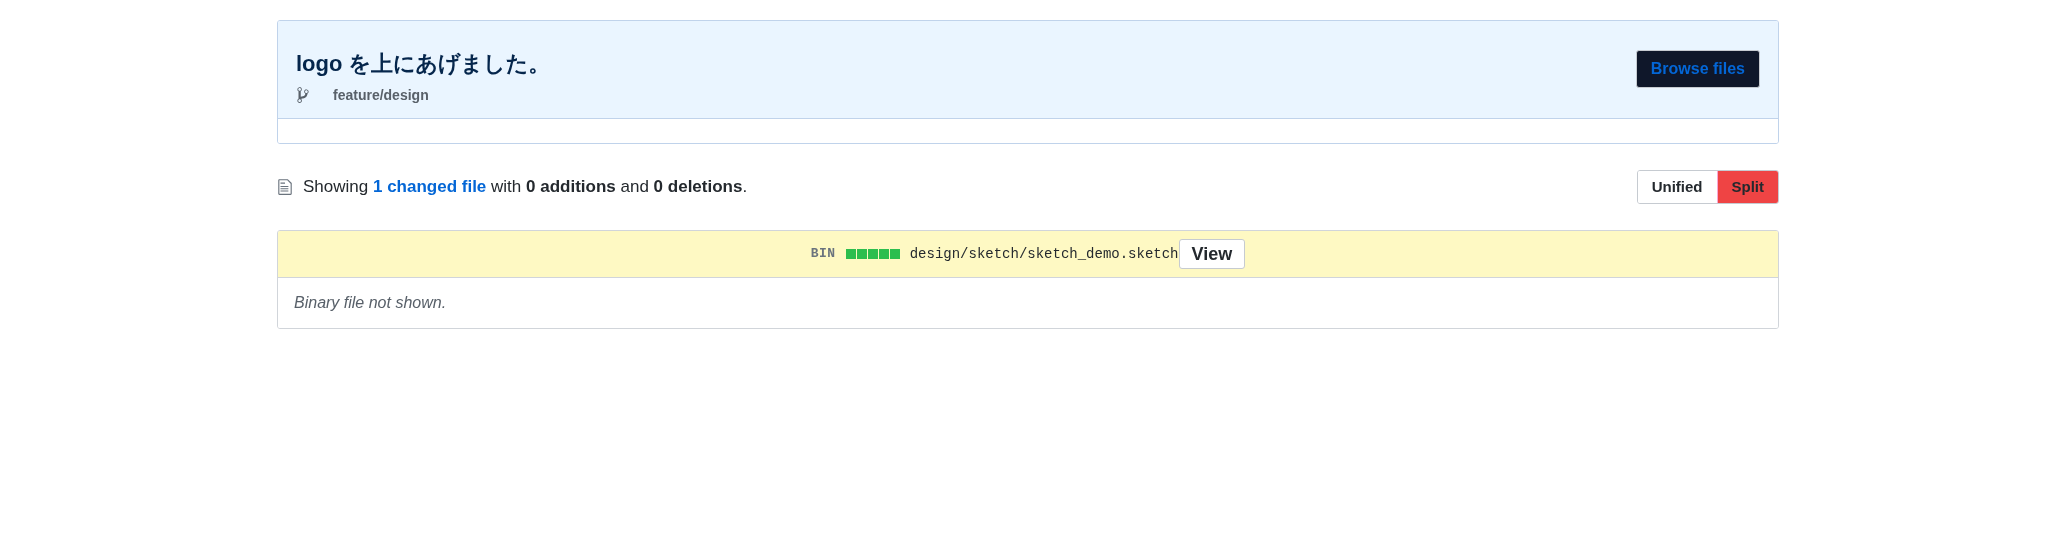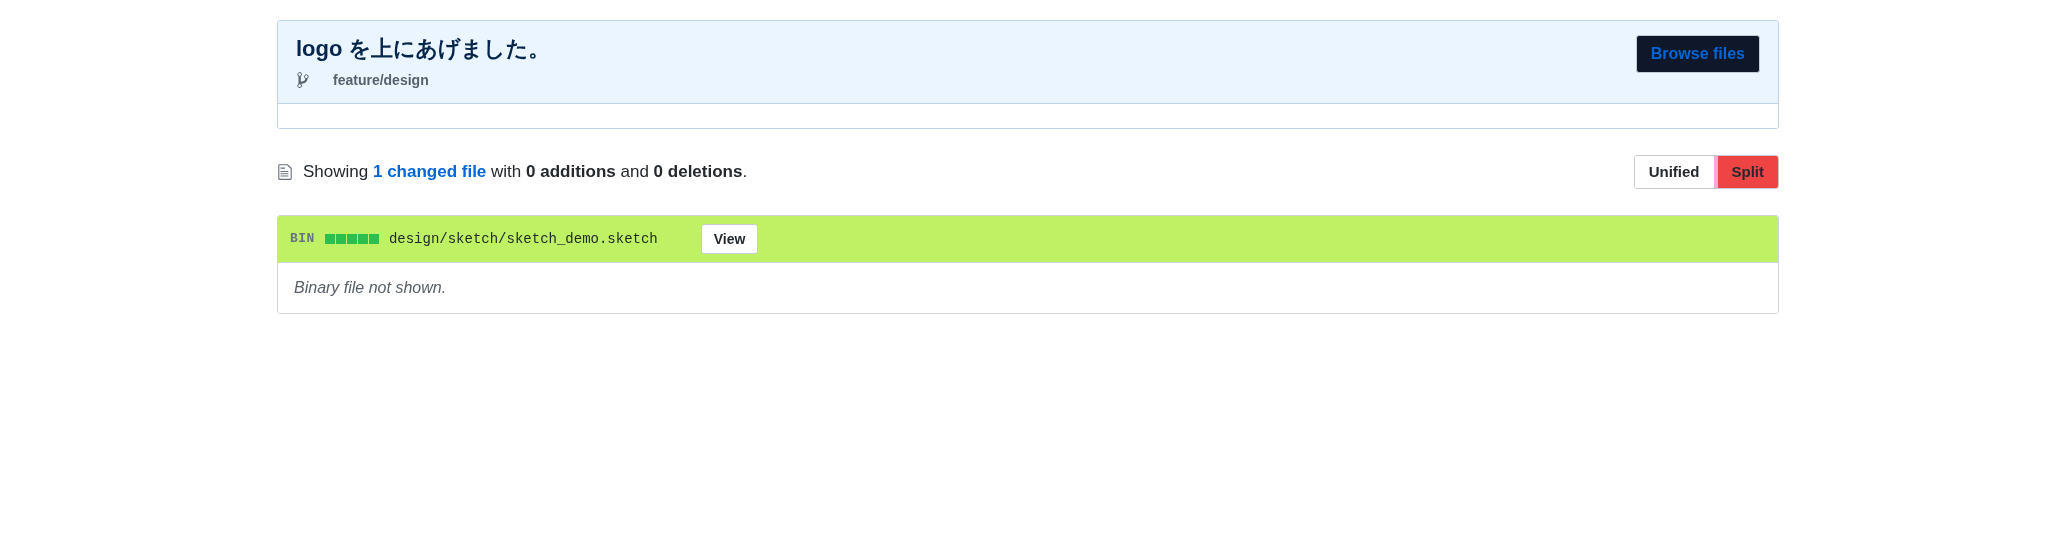--- a/index.html
+++ b/index.html
@@ -16,21 +16,21 @@
     margin: 0 auto;
     padding: 20px;
   }
   .commit-box {
     border: 1px solid #c0d3eb;
     border-radius: 3px;
     overflow: hidden;
   }
   .commit-head {
     background: #eaf5ff;
-    padding: 14px 18px 14px 18px;
+    padding: 29px 18px 14px 18px;
     border-bottom: 1px solid #c0d3eb;
     display: flex;
     align-items: flex-start;
     justify-content: space-between;
   }
   .commit-titleblock {
     display: flex;
     flex-direction: column;
     gap: 8px;
   }
@@ -126,37 +126,36 @@
     font-weight: 600;
     color: #24292e;
     background: #fff;
     cursor: pointer;
     line-height: 20px;
   }
   .view-toggle .seg.selected {
     background: #ef4444;
   }
   .view-toggle .seg:first-child {
-    border-right: 4px solid #f9a8d4;
+    border-right: 1px solid #f9a8d4;
   }
 
   .file-box {
     margin-top: 26px;
     border: 1px solid #d1d5da;
     border-radius: 3px;
     overflow: hidden;
   }
   .file-header {
-    background: #bef264;
+    background: #fef9c3;
     border-bottom: 1px solid #d1d5da;
     padding: 8px 12px;
     display: flex;
     align-items: center;
-    justify-content: flex-start;
-    gap: 43px;
+    justify-content: center;
   }
   .file-header-left {
     display: flex;
     align-items: center;
     gap: 10px;
     font-family: SFMono-Regular, Consolas, "Liberation Mono", Menlo, monospace;
     font-size: 14px;
   }
   .bin-tag {
     font-weight: 700;
@@ -175,21 +174,21 @@
     display: inline-block;
   }
   .file-path {
     color: #24292e;
   }
   .view-btn {
     background: #fff;
     border: 1px solid #c6cbd1;
     border-radius: 3px;
     padding: 4px 12px;
-    font-size: 14px;
+    font-size: 18px;
     font-weight: 600;
     color: #24292e;
     cursor: pointer;
     line-height: 20px;
   }
   .file-body {
     background: #fff;
     padding: 16px 16px;
     color: #586069;
     font-size: 16px;

